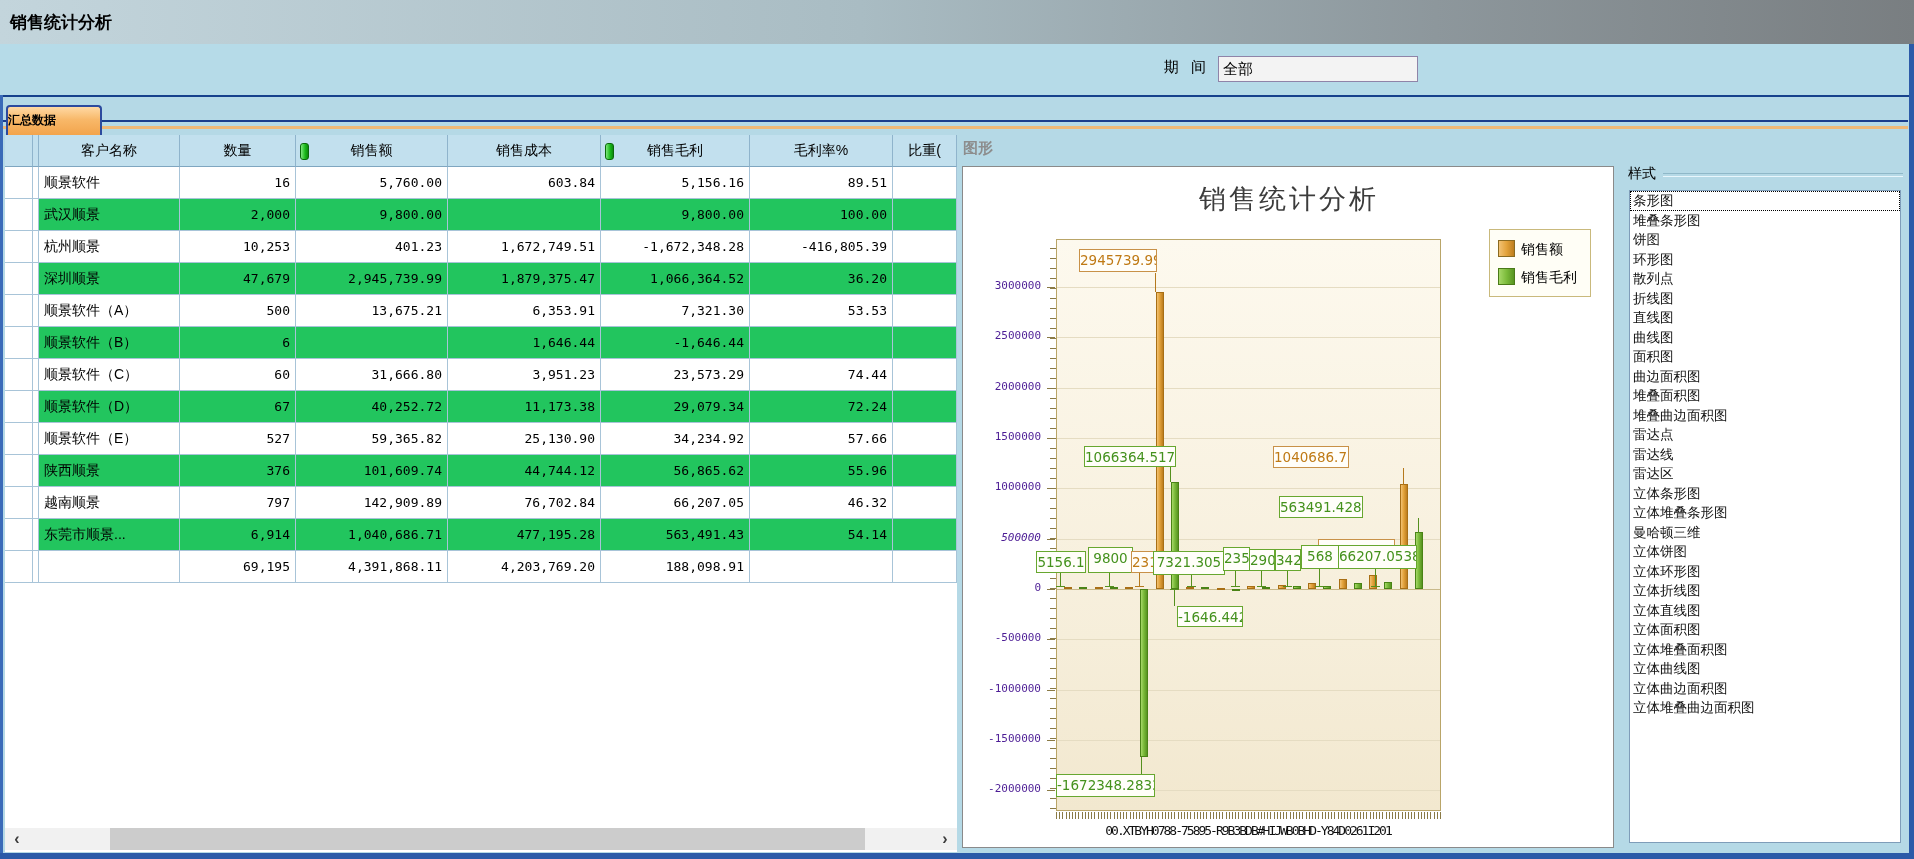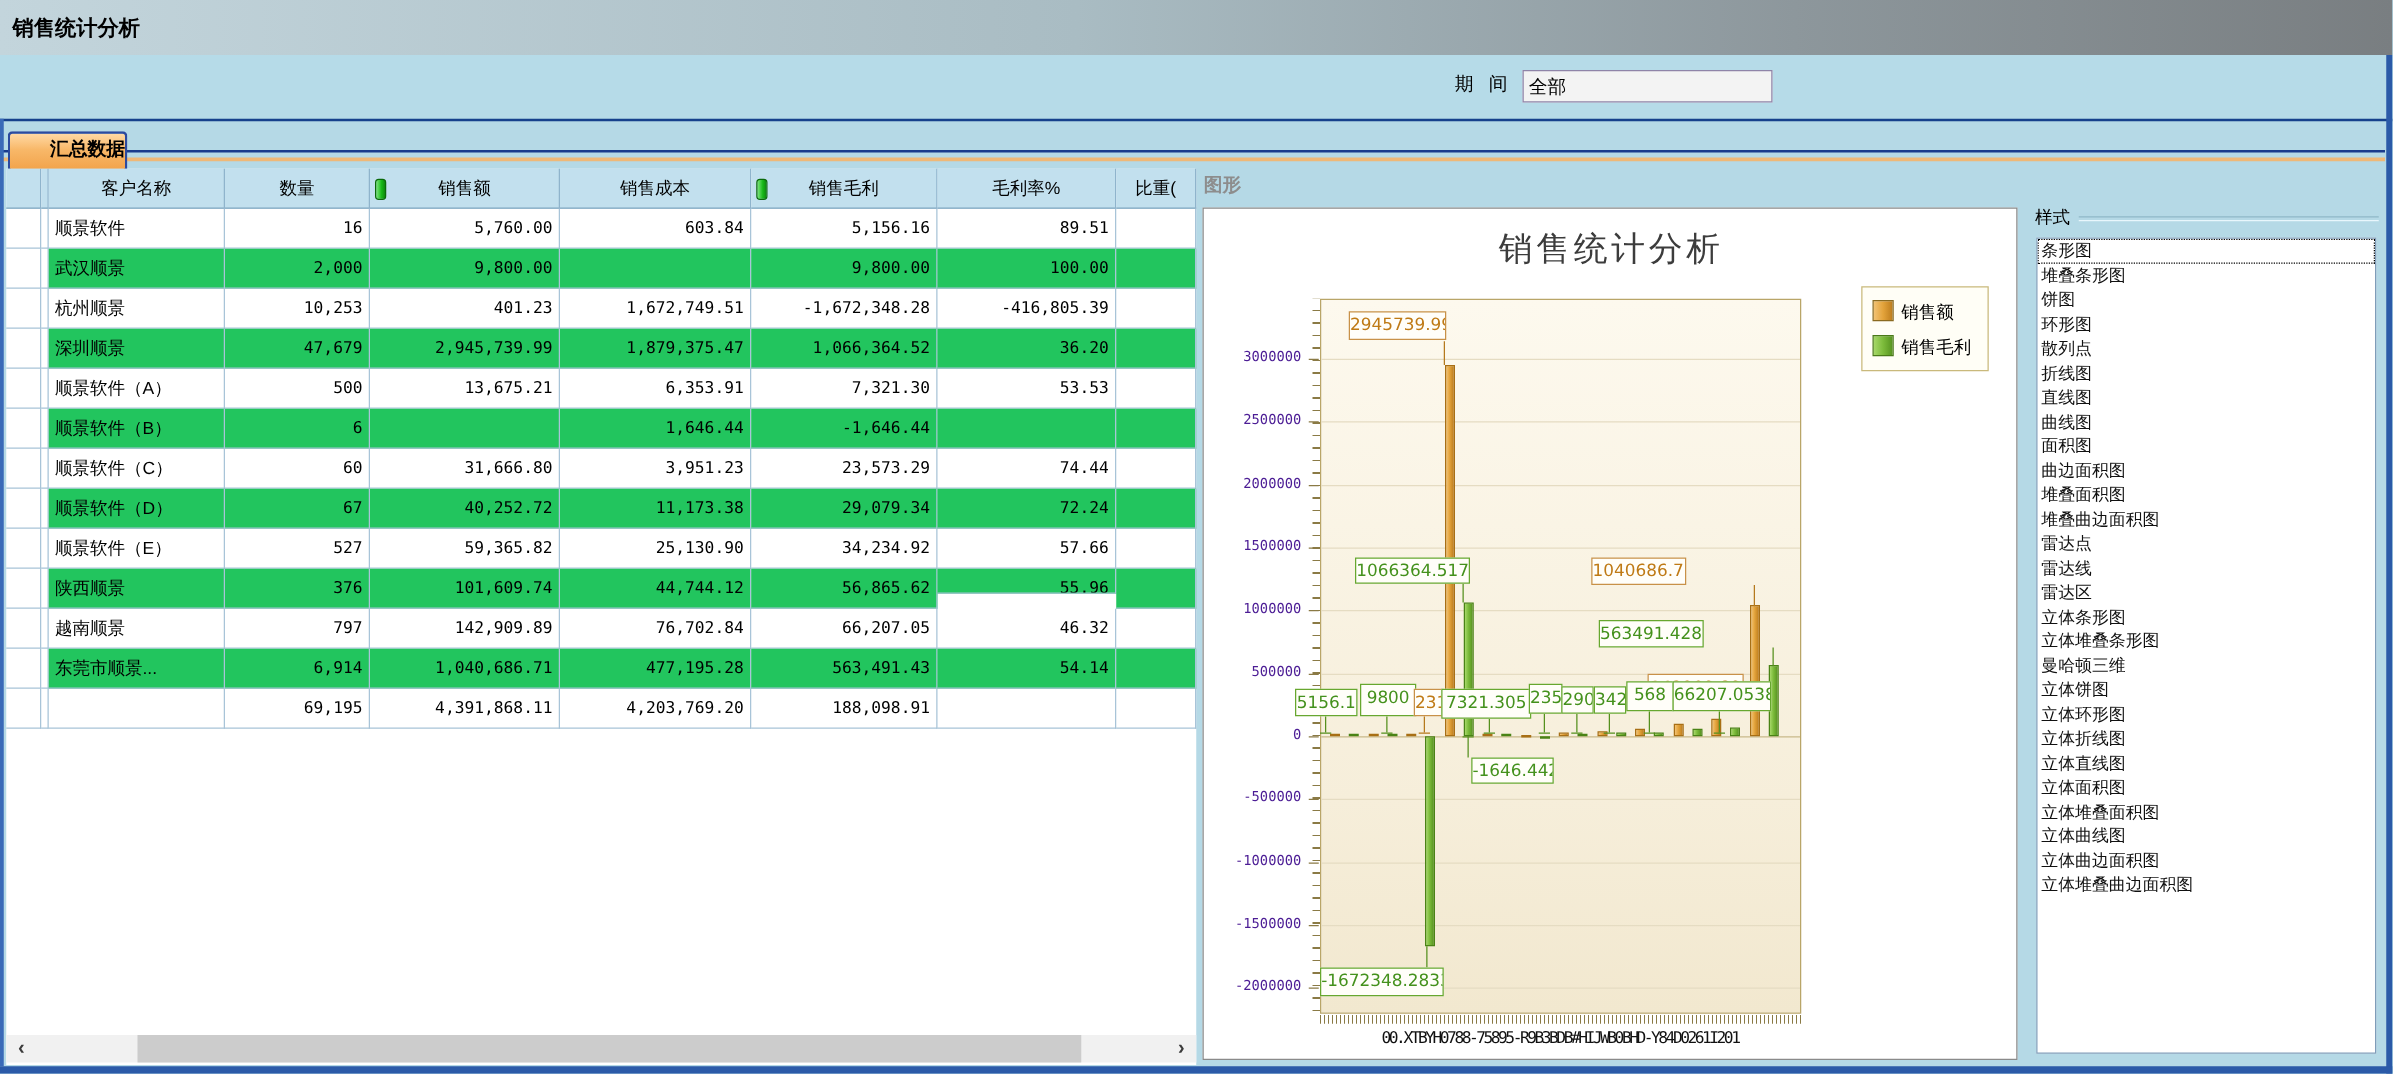--- a/index.html
+++ b/index.html
@@ -17,21 +17,21 @@
   .mainpanel{position:absolute;left:0;top:95px;width:1914px;height:758px;
     background:#b5d9e6;border-top:2px solid #16418c;}
   .edge-r{position:absolute;right:0;top:44px;width:5px;height:815px;background:#2b5aa8;}
   .edge-b{position:absolute;left:0;bottom:0;width:1914px;height:6px;background:#2b5aa8;}
   .edge-l{position:absolute;left:0;top:95px;width:3px;height:758px;background:#3a6ab8;}
   .tabline-navy{position:absolute;left:2px;top:120px;width:1906px;height:2px;background:#1a3c8c;}
   .tabline-tan{position:absolute;left:2px;top:126px;width:1906px;height:3px;background:#efb877;}
   .tab{position:absolute;left:6px;top:105px;width:92px;height:28px;
     background:linear-gradient(180deg,#ffd9a4 0%,#f8b869 45%,#f2a44c 100%);
     border:2px solid #2c4a9e;border-bottom:none;border-radius:4px 4px 0 0;
-    font-size:15px;font-weight:bold;color:#000;text-align:right;line-height:26px;z-index:5;}
+    font-size:12px;font-weight:bold;color:#000;text-align:left;line-height:26px;z-index:5;}
   
   .tablearea{position:absolute;left:5px;top:135px;width:952px;height:717px;background:#fff;}
   .cell{position:absolute;box-sizing:border-box;border-right:1px solid #a8c4d8;
     border-bottom:1px solid #a8c4d8;font-size:14px;color:#000;overflow:hidden;
     white-space:nowrap;line-height:31px;}
   .cell.hdr{background:#c2e0ee;border-right:1px solid #8fb4cc;border-bottom:1px solid #7fa6c0;
     text-align:center;font-size:14px;}
   .cell.num{font-family:"DejaVu Sans Mono",monospace;font-size:13px;text-align:right;padding-right:5px;}
   .cell.name{padding-left:5px;}
   .cell.alt{background:#22c55e;}
@@ -205,21 +205,21 @@
     <div class="cell num" style="left: 596px; top: 288px; width: 149px; height: 32px;">34,234.92</div>
     <div class="cell num" style="left: 745px; top: 288px; width: 143px; height: 32px;">57.66</div>
     <div class="cell num" style="left: 888px; top: 288px; width: 64px; height: 32px;"></div>
     <div class="cell" style="left: 0px; top: 320px; width: 28px; height: 32px;"></div>
     <div class="cell" style="left: 28px; top: 320px; width: 6px; height: 32px;"></div>
     <div class="cell name alt" style="left: 34px; top: 320px; width: 141px; height: 32px;">陕西顺景</div>
     <div class="cell num alt" style="left: 175px; top: 320px; width: 116px; height: 32px;">376</div>
     <div class="cell num alt" style="left: 291px; top: 320px; width: 152px; height: 32px;">101,609.74</div>
     <div class="cell num alt" style="left: 443px; top: 320px; width: 153px; height: 32px;">44,744.12</div>
     <div class="cell num alt" style="left: 596px; top: 320px; width: 149px; height: 32px;">56,865.62</div>
-    <div class="cell num alt" style="left: 745px; top: 320px; width: 143px; height: 20px;">55.96</div>
+    <div class="cell num alt" style="left: 745px; top: 320px; width: 143px; height: 32px;">55.96</div>
     <div class="cell num alt" style="left: 888px; top: 320px; width: 64px; height: 32px;"></div>
     <div class="cell" style="left: 0px; top: 352px; width: 28px; height: 32px;"></div>
     <div class="cell" style="left: 28px; top: 352px; width: 6px; height: 32px;"></div>
     <div class="cell name" style="left: 34px; top: 352px; width: 141px; height: 32px;">越南顺景</div>
     <div class="cell num" style="left: 175px; top: 352px; width: 116px; height: 32px;">797</div>
     <div class="cell num" style="left: 291px; top: 352px; width: 152px; height: 32px;">142,909.89</div>
     <div class="cell num" style="left: 443px; top: 352px; width: 153px; height: 32px;">76,702.84</div>
     <div class="cell num" style="left: 596px; top: 352px; width: 149px; height: 32px;">66,207.05</div>
     <div class="cell num" style="left: 745px; top: 352px; width: 143px; height: 32px;">46.32</div>
     <div class="cell num" style="left: 888px; top: 352px; width: 64px; height: 32px;"></div>
@@ -269,21 +269,21 @@
     <div class="ytick" style="left: 84px; top: 220.6px;"></div>
     <div class="yticklbl" style="left: 2px; top: 212.6px;">2000000</div>
     <div class="gridline" style="left: 94px; top: 270.95px; width: 383px;"></div>
     <div class="ytick" style="left: 84px; top: 270.95px;"></div>
     <div class="yticklbl" style="left: 2px; top: 262.95px;">1500000</div>
     <div class="gridline" style="left: 94px; top: 321.3px; width: 383px;"></div>
     <div class="ytick" style="left: 84px; top: 321.3px;"></div>
     <div class="yticklbl" style="left: 2px; top: 313.3px;">1000000</div>
     <div class="gridline" style="left: 94px; top: 371.65px; width: 383px;"></div>
     <div class="ytick" style="left: 84px; top: 371.65px;"></div>
-    <div class="yticklbl" style="left: 2px; top: 363.65px;">500000</div>
+    <div class="yticklbl" style="left: 2px; top: 363.65px; font-style: italic;">500000</div>
     <div class="gridline zeroline" style="left: 94px; top: 422px; width: 383px;"></div>
     <div class="ytick" style="left: 84px; top: 422px;"></div>
     <div class="yticklbl" style="left: 2px; top: 414px;">0</div>
     <div class="gridline" style="left: 94px; top: 472.35px; width: 383px;"></div>
     <div class="ytick" style="left: 84px; top: 472.35px;"></div>
     <div class="yticklbl" style="left: 2px; top: 464.35px;">-500000</div>
     <div class="gridline" style="left: 94px; top: 522.7px; width: 383px;"></div>
     <div class="ytick" style="left: 84px; top: 522.7px;"></div>
     <div class="yticklbl" style="left: 2px; top: 514.7px;">-1000000</div>
     <div class="gridline" style="left: 94px; top: 573.05px; width: 383px;"></div>

